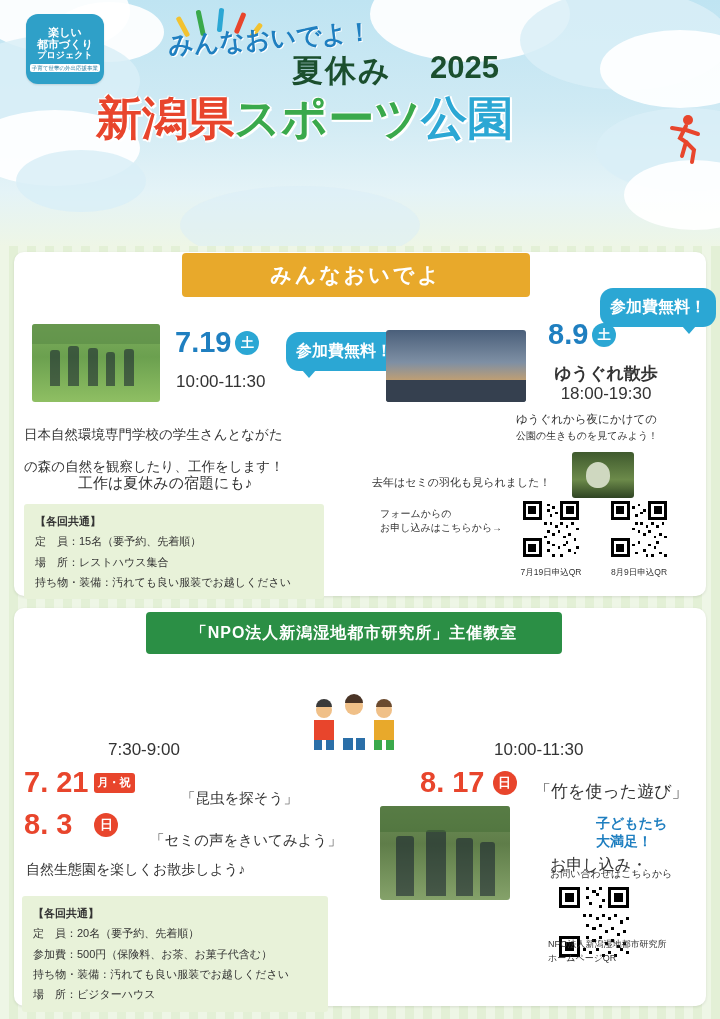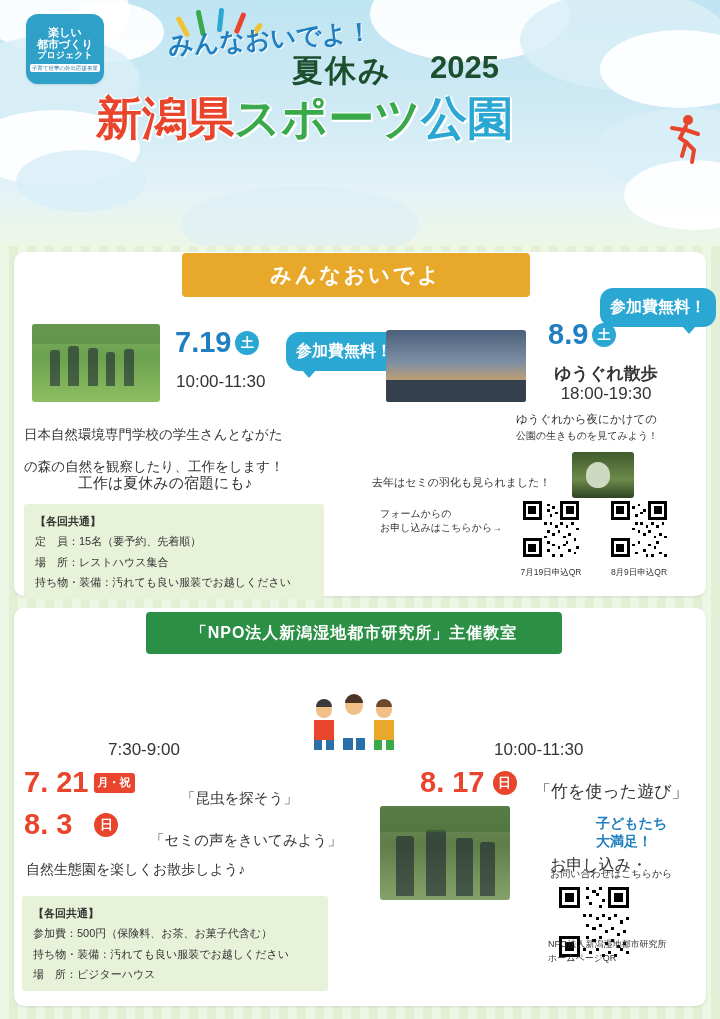--- a/index.html
+++ b/index.html
@@ -489,18 +489,19 @@
         <rect x="20" y="20" width="1" height="1"></rect>
           <rect x="22" y="21" width="1" height="1"></rect>
       </g>
     </svg>
   </div>
   <div class="tiny-txt" style="top:938px;left:548px;width:160px;text-align:left;font-size:9px;">NPO法人新潟湿地都市研究所</div>
   <div class="tiny-txt" style="top:952px;left:548px;width:160px;text-align:left;font-size:9px;">ホームページQR</div>
 
   <div class="infobox" id="info2">
     <div class="hd">【各回共通】</div>
+    <div>定　員：20名（要予約、先着順）</div>
     <div>参加費：500円（保険料、お茶、お菓子代含む）</div>
     <div>持ち物・装備：汚れても良い服装でお越しください</div>
     <div>場　所：ビジターハウス</div>
   </div>
 
 </div>
 
 </body></html>

